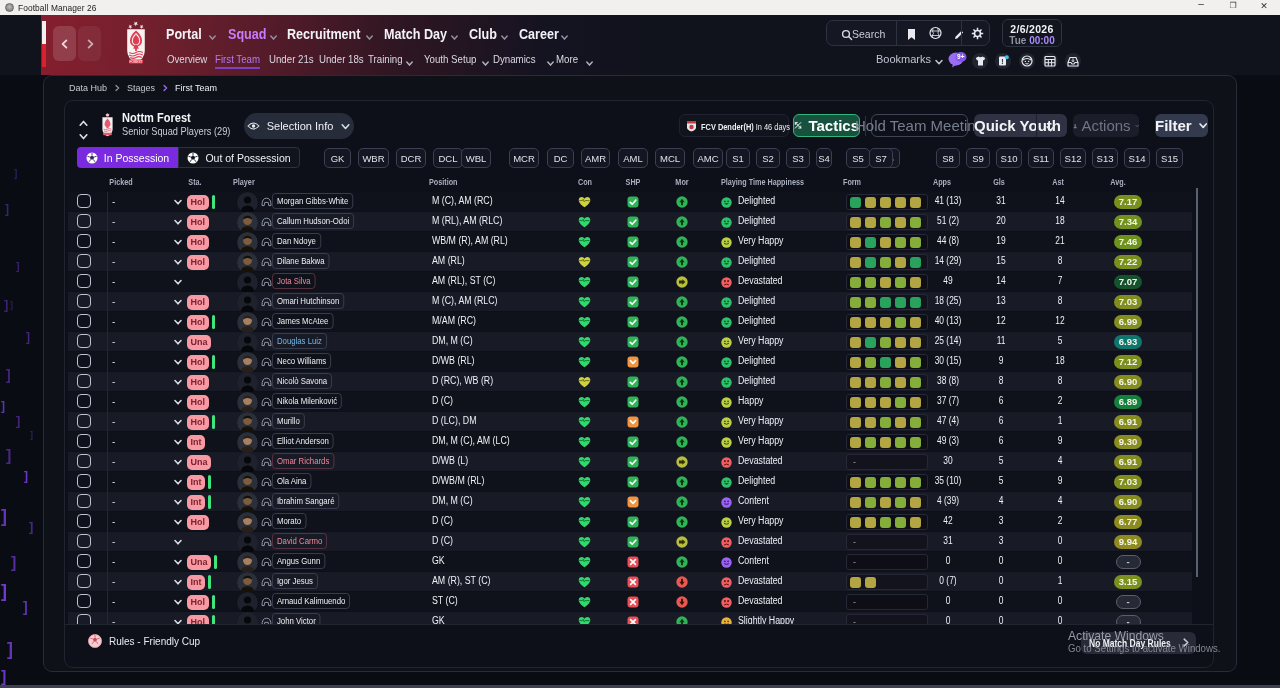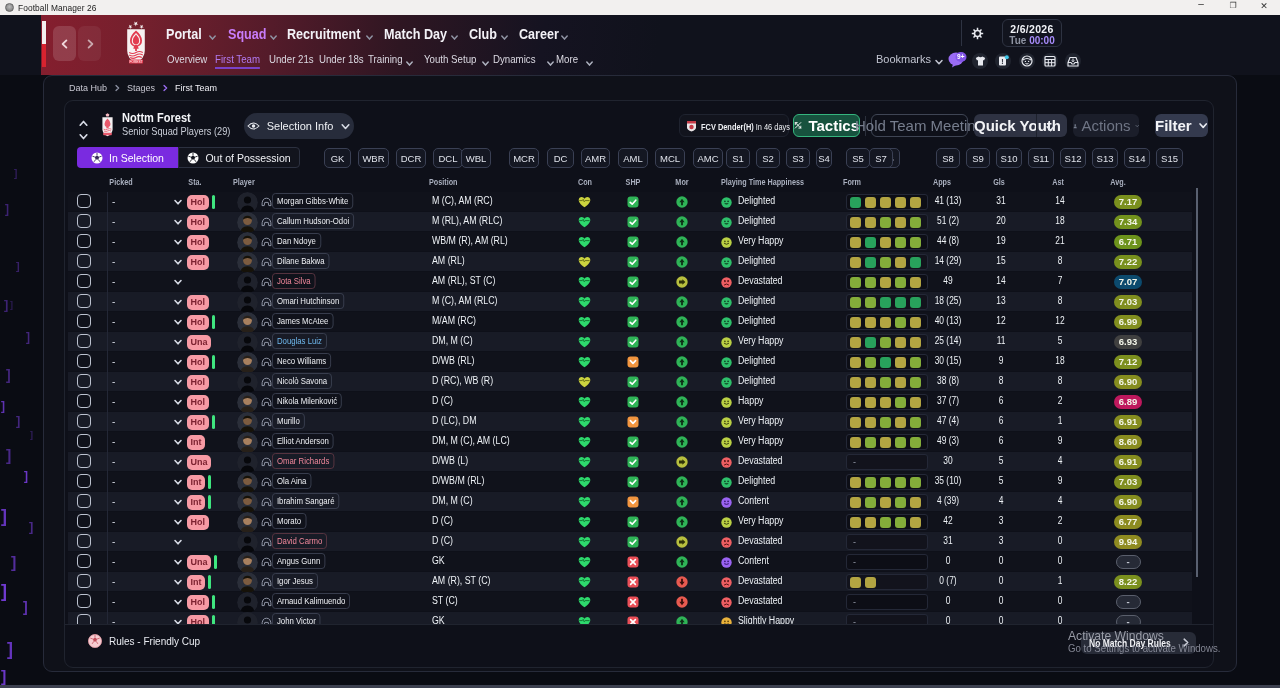--- a/index.html
+++ b/index.html
@@ -175,20 +175,38 @@
         <polyline points="1.8,3.1 4.5,6.1 7.2,3.1" fill="none" stroke="#aeb2bf" stroke-width="1.5" stroke-linecap="round" stroke-linejoin="round"></polyline>
       </svg></span>
     <span class="sub-item" style="left:493px">Dynamics</span>
     <span class="sub-chev" style="left:546px"><svg width="9" height="9" viewBox="0 0 9 9">
         <polyline points="1.8,3.1 4.5,6.1 7.2,3.1" fill="none" stroke="#aeb2bf" stroke-width="1.5" stroke-linecap="round" stroke-linejoin="round"></polyline>
       </svg></span>
     <span class="sub-item" style="left:556px">More</span>
     <span class="sub-chev" style="left:585px"><svg width="9" height="9" viewBox="0 0 9 9">
         <polyline points="1.8,3.1 4.5,6.1 7.2,3.1" fill="none" stroke="#aeb2bf" stroke-width="1.5" stroke-linecap="round" stroke-linejoin="round"></polyline>
       </svg></span>
+ <div id="searchbox">
+   <span class="abs" style="left:14px;top:6px"><svg width="12" height="12" viewBox="0 0 12 12">
+          <circle cx="5" cy="5" r="3.4" fill="none" stroke="#d6dae4" stroke-width="1.4"></circle>
+          <path d="M7.6 7.6 L10.6 10.6" stroke="#d6dae4" stroke-width="1.4" stroke-linecap="round"></path>
+        </svg></span>
+   <span class="abs" style="left:25px;top:6.5px;font-size:10.5px;color:#c9cdd8">Search</span>
+   <span class="abs" style="left:69px;top:0;width:1px;height:24px;background:#2e3342"></span>
+   <span class="abs" style="left:79px;top:6px"><svg width="11" height="13" viewBox="0 0 11 13">
+          <path d="M2 1 h7 v11 l-3.5 -2.8 L2 12 Z" fill="#e8eaf0"></path>
+        </svg></span>
+   <span class="abs" style="left:102px;top:5px"><svg width="13" height="14" viewBox="0 0 13 14">
+          <circle cx="6.5" cy="7" r="5.5" fill="none" stroke="#e8eaf0" stroke-width="1.2"></circle>
+          <path d="M4 2.5 q-1 3 0.5 5 q-2 1.5 -1 4 M8.5 2.2 q1.5 2.8 0.5 5.2 q1.8 1.6 0.8 4.2 M2 5 h9 M2.5 9.5 h8" stroke="#e8eaf0" stroke-width="0.8" fill="none"></path>
+        </svg></span>
+   <span class="abs" style="left:126px;top:6px"><svg width="12" height="12" viewBox="0 0 12 12">
+          <path d="M2 10 L2.5 7.8 L8.5 1.8 L10.2 3.5 L4.2 9.5 Z" fill="#e8eaf0"></path>
+        </svg></span>
+ </div>
  <div id="gearbox">
       <span class="abs" style="left:9px;top:6px"><svg width="13" height="13" viewBox="0 0 13 13">
           <circle cx="6.5" cy="6.5" r="3" fill="none" stroke="#e8eaf0" stroke-width="1.6"></circle>
           <path d="M6.5 0.8 V3 M6.5 10 v2.2 M0.8 6.5 H3 M10 6.5 h2.2 M2.5 2.5 L4 4 M9 9 l1.5 1.5 M10.5 2.5 L9 4 M4 9 L2.5 10.5" stroke="#e8eaf0" stroke-width="1.5"></path>
         </svg></span>
     </div>
  <div id="datebox">
    <div style="font-size:10.5px;font-weight:bold;color:#f2f3f7;margin-top:3px;letter-spacing:0.3px">2/6/2026</div>
    <div style="font-size:10px;font-weight:bold;margin-top:0px"><span style="color:#8e93a2">Tue</span> <span style="color:#a78bfa">00:00</span></div>
  </div>
@@ -303,21 +321,21 @@
         </svg></div>
   <div class="hbtn" style="left:1090px;width:53px;background:#343a4e;color:#f2f3f6;font-weight:bold;gap:6px">Filter <svg width="11" height="11" viewBox="0 0 11 11">
           <polyline points="2.2,3.8 5.5,7.5 8.8,3.8" fill="none" stroke="#e8eaf0" stroke-width="1.7" stroke-linecap="round" stroke-linejoin="round"></polyline>
         </svg></div>
   <div id="tab-in">
         <svg width="12" height="12" viewBox="0 0 12 12">
           <circle cx="6" cy="6" r="5.5" fill="#ffffff"></circle>
           <path d="M6 3.4 L8.2 5 L7.4 7.6 H4.6 L3.8 5 Z" fill="#3a2a60"></path>
           <path d="M6 0.8 V3.4 M8.2 5 L10.6 4.2 M7.4 7.6 L9 9.8 M4.6 7.6 L3 9.8 M3.8 5 L1.4 4.2" stroke="#3a2a60" stroke-width="0.9" fill="none"></path>
         </svg>
-        <span>In Selection</span>
+        <span>In Possession</span>
       </div>
   <div id="tab-out">
         <svg width="12" height="12" viewBox="0 0 12 12">
           <circle cx="6" cy="6" r="5.5" fill="#ffffff"></circle>
           <path d="M6 3.4 L8.2 5 L7.4 7.6 H4.6 L3.8 5 Z" fill="#14161f"></path>
           <path d="M6 0.8 V3.4 M8.2 5 L10.6 4.2 M7.4 7.6 L9 9.8 M4.6 7.6 L3 9.8 M3.8 5 L1.4 4.2" stroke="#14161f" stroke-width="0.9" fill="none"></path>
         </svg>
         <span>Out of Possession</span>
       </div>
   <span class="ppill" style="left:259px;width:27px">GK</span>
@@ -511,21 +529,21 @@
 <div class="formbox">
           <span class="fsq" style="background:#b3a542"></span>
           <span class="fsq" style="background:#28a25c"></span>
           <span class="fsq" style="background:#b3a542"></span>
           <span class="fsq" style="background:#84ad3a"></span>
           <span class="fsq" style="background:#84ad3a"></span>
         </div>
 <span class="num" style="left:840px;width:80px">44 (8)</span>
 <span class="num" style="left:908px;width:50px">19</span>
 <span class="num" style="left:967px;width:50px">21</span>
-<span class="avgwrap"><span class="avgpill" style="background:rgb(109,147,28)">6.71</span></span>
+<span class="avgwrap"><span class="avgpill" style="background:rgb(109,147,28)">7.46</span></span>
 </div>
 <div class="row" style="top:151px;background:#181b26">
 <span class="cb"></span>
 <span class="dash">-</span>
 <span class="pchev"><svg width="10" height="10" viewBox="0 0 10 10">
             <polyline points="2.0,3.5 5.0,6.8 8.0,3.5" fill="none" stroke="#d6dae4" stroke-width="1.6" stroke-linecap="round" stroke-linejoin="round"></polyline>
           </svg></span>
 <span class="stawrap">
           <span class="stapill">Hol</span>
         </span>
@@ -615,21 +633,21 @@
 <div class="formbox">
           <span class="fsq" style="background:#84ad3a"></span>
           <span class="fsq" style="background:#84ad3a"></span>
           <span class="fsq" style="background:#b3a542"></span>
           <span class="fsq" style="background:#84ad3a"></span>
           <span class="fsq" style="background:#b3a542"></span>
         </div>
 <span class="num" style="left:840px;width:80px">49</span>
 <span class="num" style="left:908px;width:50px">14</span>
 <span class="num" style="left:967px;width:50px">7</span>
-<span class="avgwrap"><span class="avgpill" style="background:#0c4a6e">7.07</span></span>
+<span class="avgwrap"><span class="avgpill" style="background:#14532d">7.07</span></span>
 </div>
 <div class="row" style="top:191px;background:#181b26">
 <span class="cb"></span>
 <span class="dash">-</span>
 <span class="pchev"><svg width="10" height="10" viewBox="0 0 10 10">
             <polyline points="2.0,3.5 5.0,6.8 8.0,3.5" fill="none" stroke="#d6dae4" stroke-width="1.6" stroke-linecap="round" stroke-linejoin="round"></polyline>
           </svg></span>
 <span class="stawrap">
           <span class="stapill">Hol</span>
         </span>
@@ -773,21 +791,21 @@
 <div class="formbox">
           <span class="fsq" style="background:#b3a542"></span>
           <span class="fsq" style="background:#28a25c"></span>
           <span class="fsq" style="background:#84ad3a"></span>
           <span class="fsq" style="background:#b3a542"></span>
           <span class="fsq" style="background:#b3a542"></span>
         </div>
 <span class="num" style="left:840px;width:80px">25 (14)</span>
 <span class="num" style="left:908px;width:50px">11</span>
 <span class="num" style="left:967px;width:50px">5</span>
-<span class="avgwrap"><span class="avgpill" style="background:#404040">6.93</span></span>
+<span class="avgwrap"><span class="avgpill" style="background:#0f766e">6.93</span></span>
 </div>
 <div class="row" style="top:251px;background:#10121b">
 <span class="cb"></span>
 <span class="dash">-</span>
 <span class="pchev"><svg width="10" height="10" viewBox="0 0 10 10">
             <polyline points="2.0,3.5 5.0,6.8 8.0,3.5" fill="none" stroke="#d6dae4" stroke-width="1.6" stroke-linecap="round" stroke-linejoin="round"></polyline>
           </svg></span>
 <span class="stawrap">
           <span class="stapill">Hol</span>
           <span class="stabar"></span>
@@ -932,21 +950,21 @@
 <div class="formbox">
           <span class="fsq" style="background:#b3a542"></span>
           <span class="fsq" style="background:#b3a542"></span>
           <span class="fsq" style="background:#b3a542"></span>
           <span class="fsq" style="background:#84ad3a"></span>
           <span class="fsq" style="background:#b3a542"></span>
         </div>
 <span class="num" style="left:840px;width:80px">37 (7)</span>
 <span class="num" style="left:908px;width:50px">6</span>
 <span class="num" style="left:967px;width:50px">2</span>
-<span class="avgwrap"><span class="avgpill" style="background:#be185d">6.89</span></span>
+<span class="avgwrap"><span class="avgpill" style="background:#15803d">6.89</span></span>
 </div>
 <div class="row" style="top:311px;background:#181b26">
 <span class="cb"></span>
 <span class="dash">-</span>
 <span class="pchev"><svg width="10" height="10" viewBox="0 0 10 10">
             <polyline points="2.0,3.5 5.0,6.8 8.0,3.5" fill="none" stroke="#d6dae4" stroke-width="1.6" stroke-linecap="round" stroke-linejoin="round"></polyline>
           </svg></span>
 <span class="stawrap">
           <span class="stapill">Hol</span>
           <span class="stabar"></span>
@@ -1039,21 +1057,21 @@
 <div class="formbox">
           <span class="fsq" style="background:#b3a542"></span>
           <span class="fsq" style="background:#84ad3a"></span>
           <span class="fsq" style="background:#b3a542"></span>
           <span class="fsq" style="background:#84ad3a"></span>
           <span class="fsq" style="background:#84ad3a"></span>
         </div>
 <span class="num" style="left:840px;width:80px">49 (3)</span>
 <span class="num" style="left:908px;width:50px">6</span>
 <span class="num" style="left:967px;width:50px">9</span>
-<span class="avgwrap"><span class="avgpill" style="background:rgb(137,140,32)">8.60</span></span>
+<span class="avgwrap"><span class="avgpill" style="background:rgb(137,140,32)">9.30</span></span>
 </div>
 <div class="row" style="top:351px;background:#181b26">
 <span class="cb"></span>
 <span class="dash">-</span>
 <span class="pchev"><svg width="10" height="10" viewBox="0 0 10 10">
             <polyline points="2.0,3.5 5.0,6.8 8.0,3.5" fill="none" stroke="#d6dae4" stroke-width="1.6" stroke-linecap="round" stroke-linejoin="round"></polyline>
           </svg></span>
 <span class="stawrap">
           <span class="stapill">Una</span>
         </span>
@@ -1398,21 +1416,21 @@
             <path d="M3 3.4 L4.8 3.9 M8 3.4 L6.2 3.9" stroke="#551113" stroke-width="0.8"></path>
           </svg></span>
 <span class="haptxt">Devastated</span>
 <div class="formbox">
           <span class="fsq" style="background:#b3a542"></span>
           <span class="fsq" style="background:#b3a542"></span>
         </div>
 <span class="num" style="left:840px;width:80px">0 (7)</span>
 <span class="num" style="left:908px;width:50px">0</span>
 <span class="num" style="left:967px;width:50px">1</span>
-<span class="avgwrap"><span class="avgpill" style="background:rgb(123,144,30)">8.22</span></span>
+<span class="avgwrap"><span class="avgpill" style="background:rgb(123,144,30)">3.15</span></span>
 </div>
 <div class="row" style="top:491px;background:#10121b">
 <span class="cb"></span>
 <span class="dash">-</span>
 <span class="pchev"><svg width="10" height="10" viewBox="0 0 10 10">
             <polyline points="2.0,3.5 5.0,6.8 8.0,3.5" fill="none" stroke="#d6dae4" stroke-width="1.6" stroke-linecap="round" stroke-linejoin="round"></polyline>
           </svg></span>
 <span class="stawrap">
           <span class="stapill">Hol</span>
           <span class="stabar"></span>

